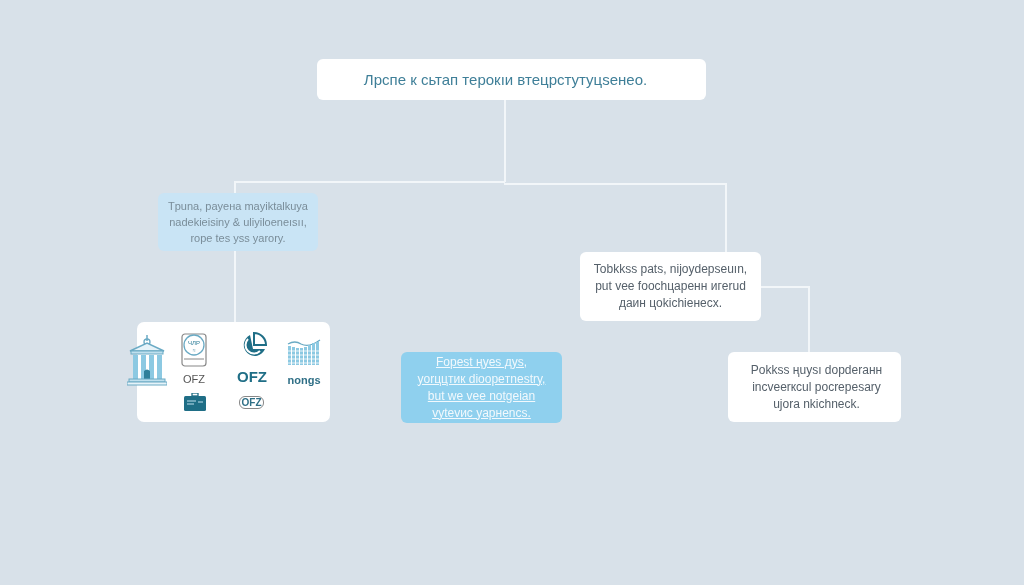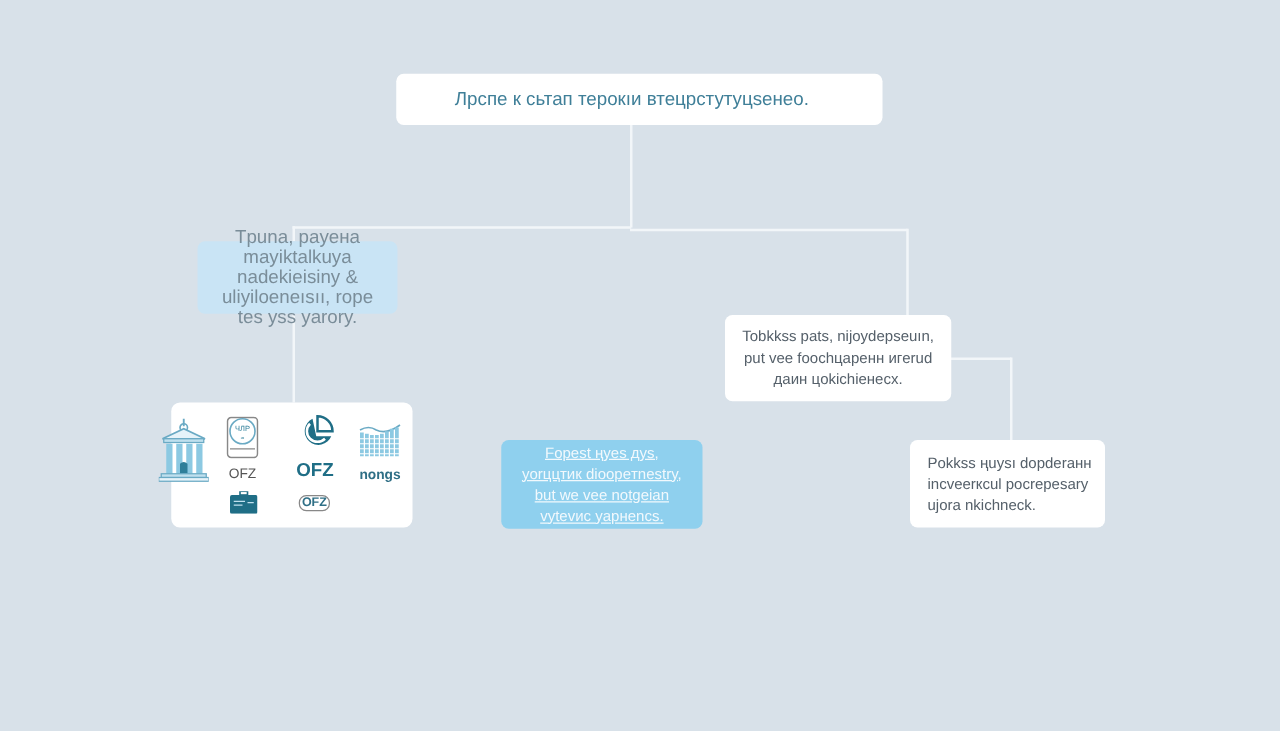--- a/index.html
+++ b/index.html
@@ -13,24 +13,24 @@
       position:absolute; box-sizing:border-box; border-radius:6px;
       display:flex; align-items:center; justify-content:center; text-align:center;
       font-size:12px; line-height:17px;
     }
     .title-node {
       left:317px; top:59px; width:389px; height:41px;
       background:#ffffff; color:#3f7f98; font-size:15px;
       justify-content:flex-start; padding-left:0;
     }
     .title-node span { margin-left:-20px; }
-    .n-left { left:158px; top:193px; width:160px; height:58px; background:#c9e4f5; color:#7a8d99; font-size:15px; line-height:16px; }
+    .n-left { left:158px; top:193px; width:160px; height:58px; background:#c9e4f5; color:#7a8d99; font-size:11px; line-height:16px; }
     .n-right { left:580px; top:252px; width:181px; height:69px; background:#ffffff; color:#55606a; }
     .n-mid { left:401px; top:352px; width:161px; height:71px; background:#8fd0ee; color:#f2f9fd; }
-    .n-far { left:728px; top:352px; width:156px; height:70px; background:#ffffff; color:#55606a; text-align:left; justify-content:flex-start; padding-left:14px; }
+    .n-far { left:728px; top:352px; width:173px; height:70px; background:#ffffff; color:#55606a; text-align:center; justify-content:flex-start; padding-left:14px; }
     .icons-card { position:absolute; left:137px; top:322px; width:193px; height:100px; background:#ffffff; border-radius:7px; }
     .icon { position:absolute; }
     .lbl { position:absolute; font-size:11px; color:#2f6f86; text-align:center; }
   </style>
 </head>
 <body>
 
 <div class="line" style="left:504px;top:100px;width:1.5px;height:82px;"></div>
 <div class="line" style="left:234px;top:181px;width:271px;height:1.5px;"></div>
 <div class="line" style="left:504px;top:183px;width:222px;height:1.5px;"></div>

